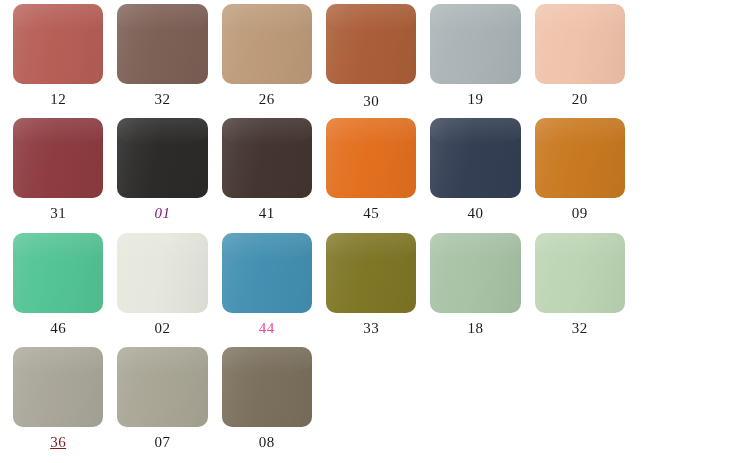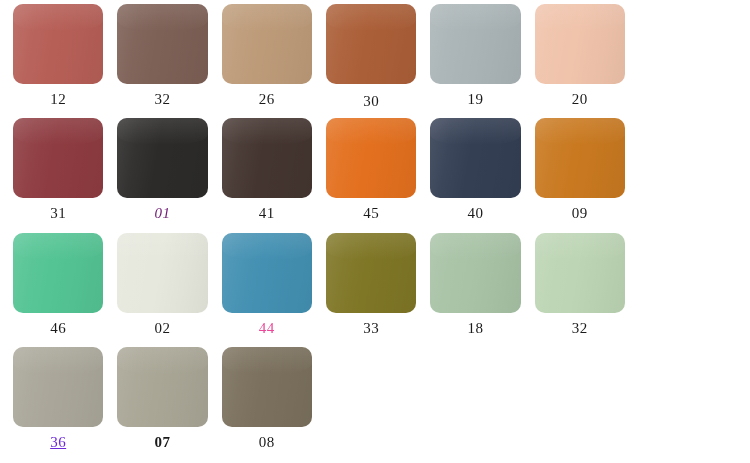--- a/index.html
+++ b/index.html
@@ -150,23 +150,23 @@
     <div class="swatch-cell">
       <div class="swatch-chip" title="18" style="background: rgb(168, 195, 166);"></div>
       <div class="swatch-label" style="color: rgb(27, 27, 27);">18</div>
     </div>
     <div class="swatch-cell">
       <div class="swatch-chip" title="21" style="background: rgb(189, 213, 180);"></div>
       <div class="swatch-label" style="color: rgb(27, 27, 27);">32</div>
     </div>
     <div class="swatch-cell">
       <div class="swatch-chip" title="36" style="background: rgb(170, 167, 154);"></div>
-      <div class="swatch-label" style="color: #6d28d9; text-decoration: underline;">36</div>
+      <div class="swatch-label" style="color: #7f1d1d; text-decoration: underline;">36</div>
     </div>
     <div class="swatch-cell">
       <div class="swatch-chip" title="07" style="background: rgb(169, 166, 150);"></div>
-      <div class="swatch-label" style="color: rgb(27, 27, 27); font-weight: bold;">07</div>
+      <div class="swatch-label" style="color: rgb(27, 27, 27);">07</div>
     </div>
     <div class="swatch-cell">
       <div class="swatch-chip" title="08" style="background: rgb(123, 112, 93);"></div>
       <div class="swatch-label" style="color: rgb(27, 27, 27); text-align: center;">08</div>
     </div>
   </div>
 
 </body></html>

